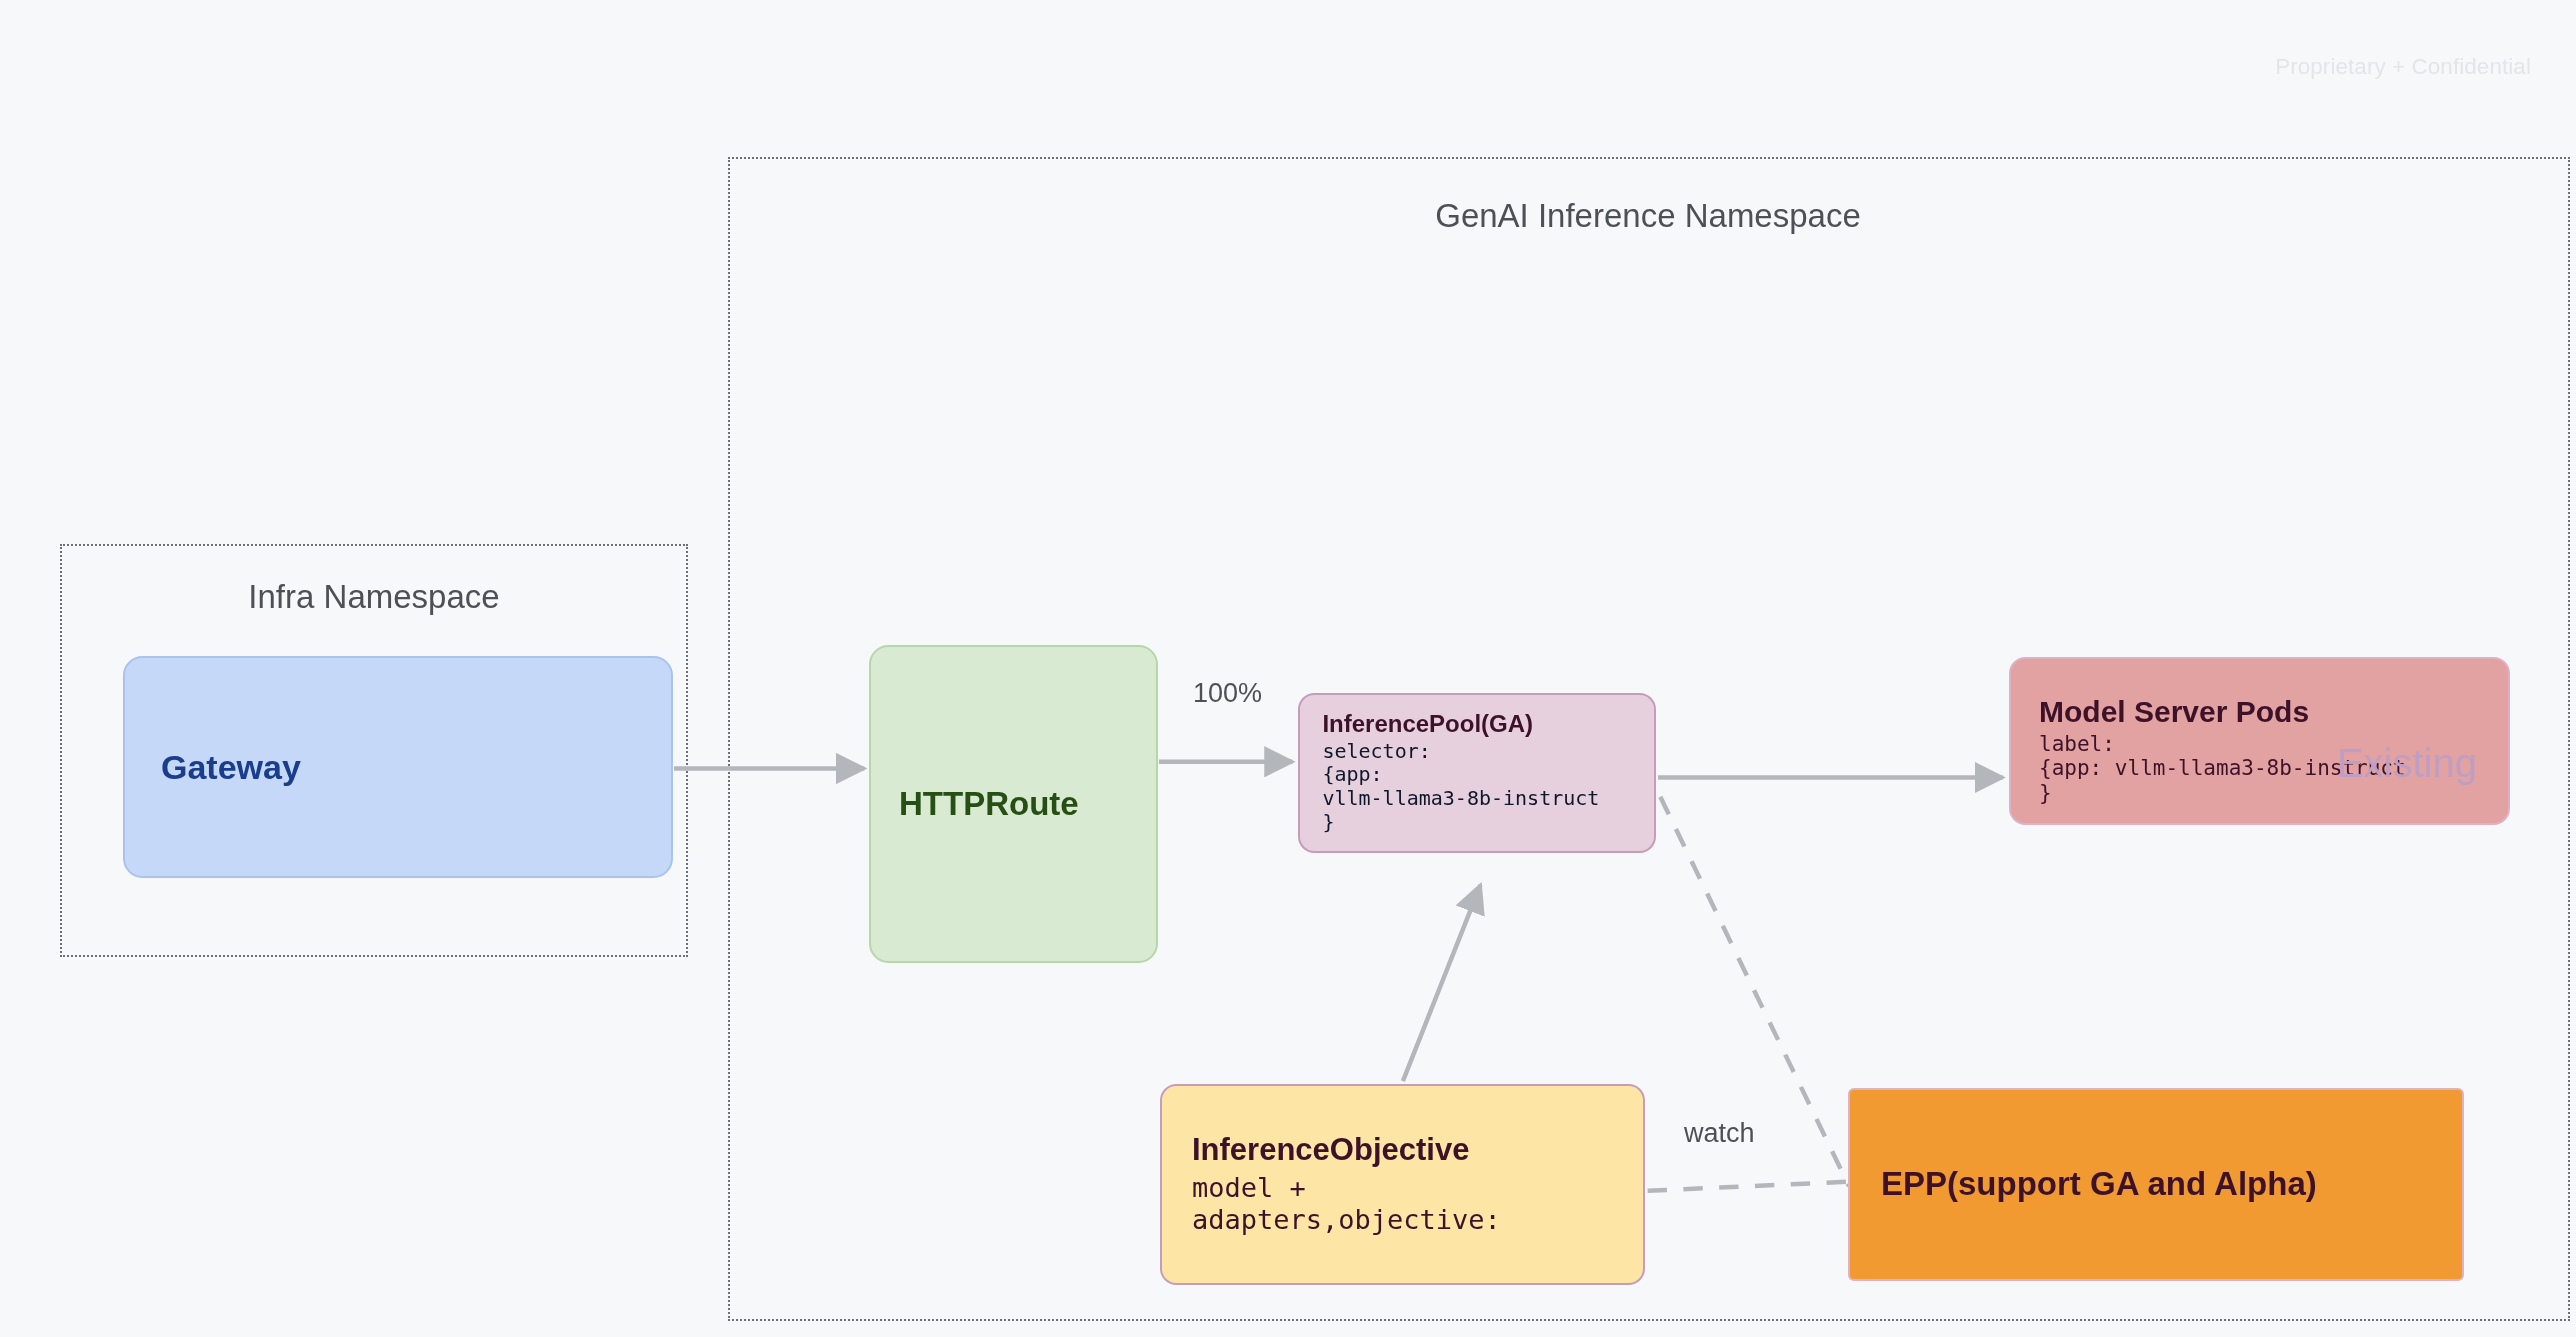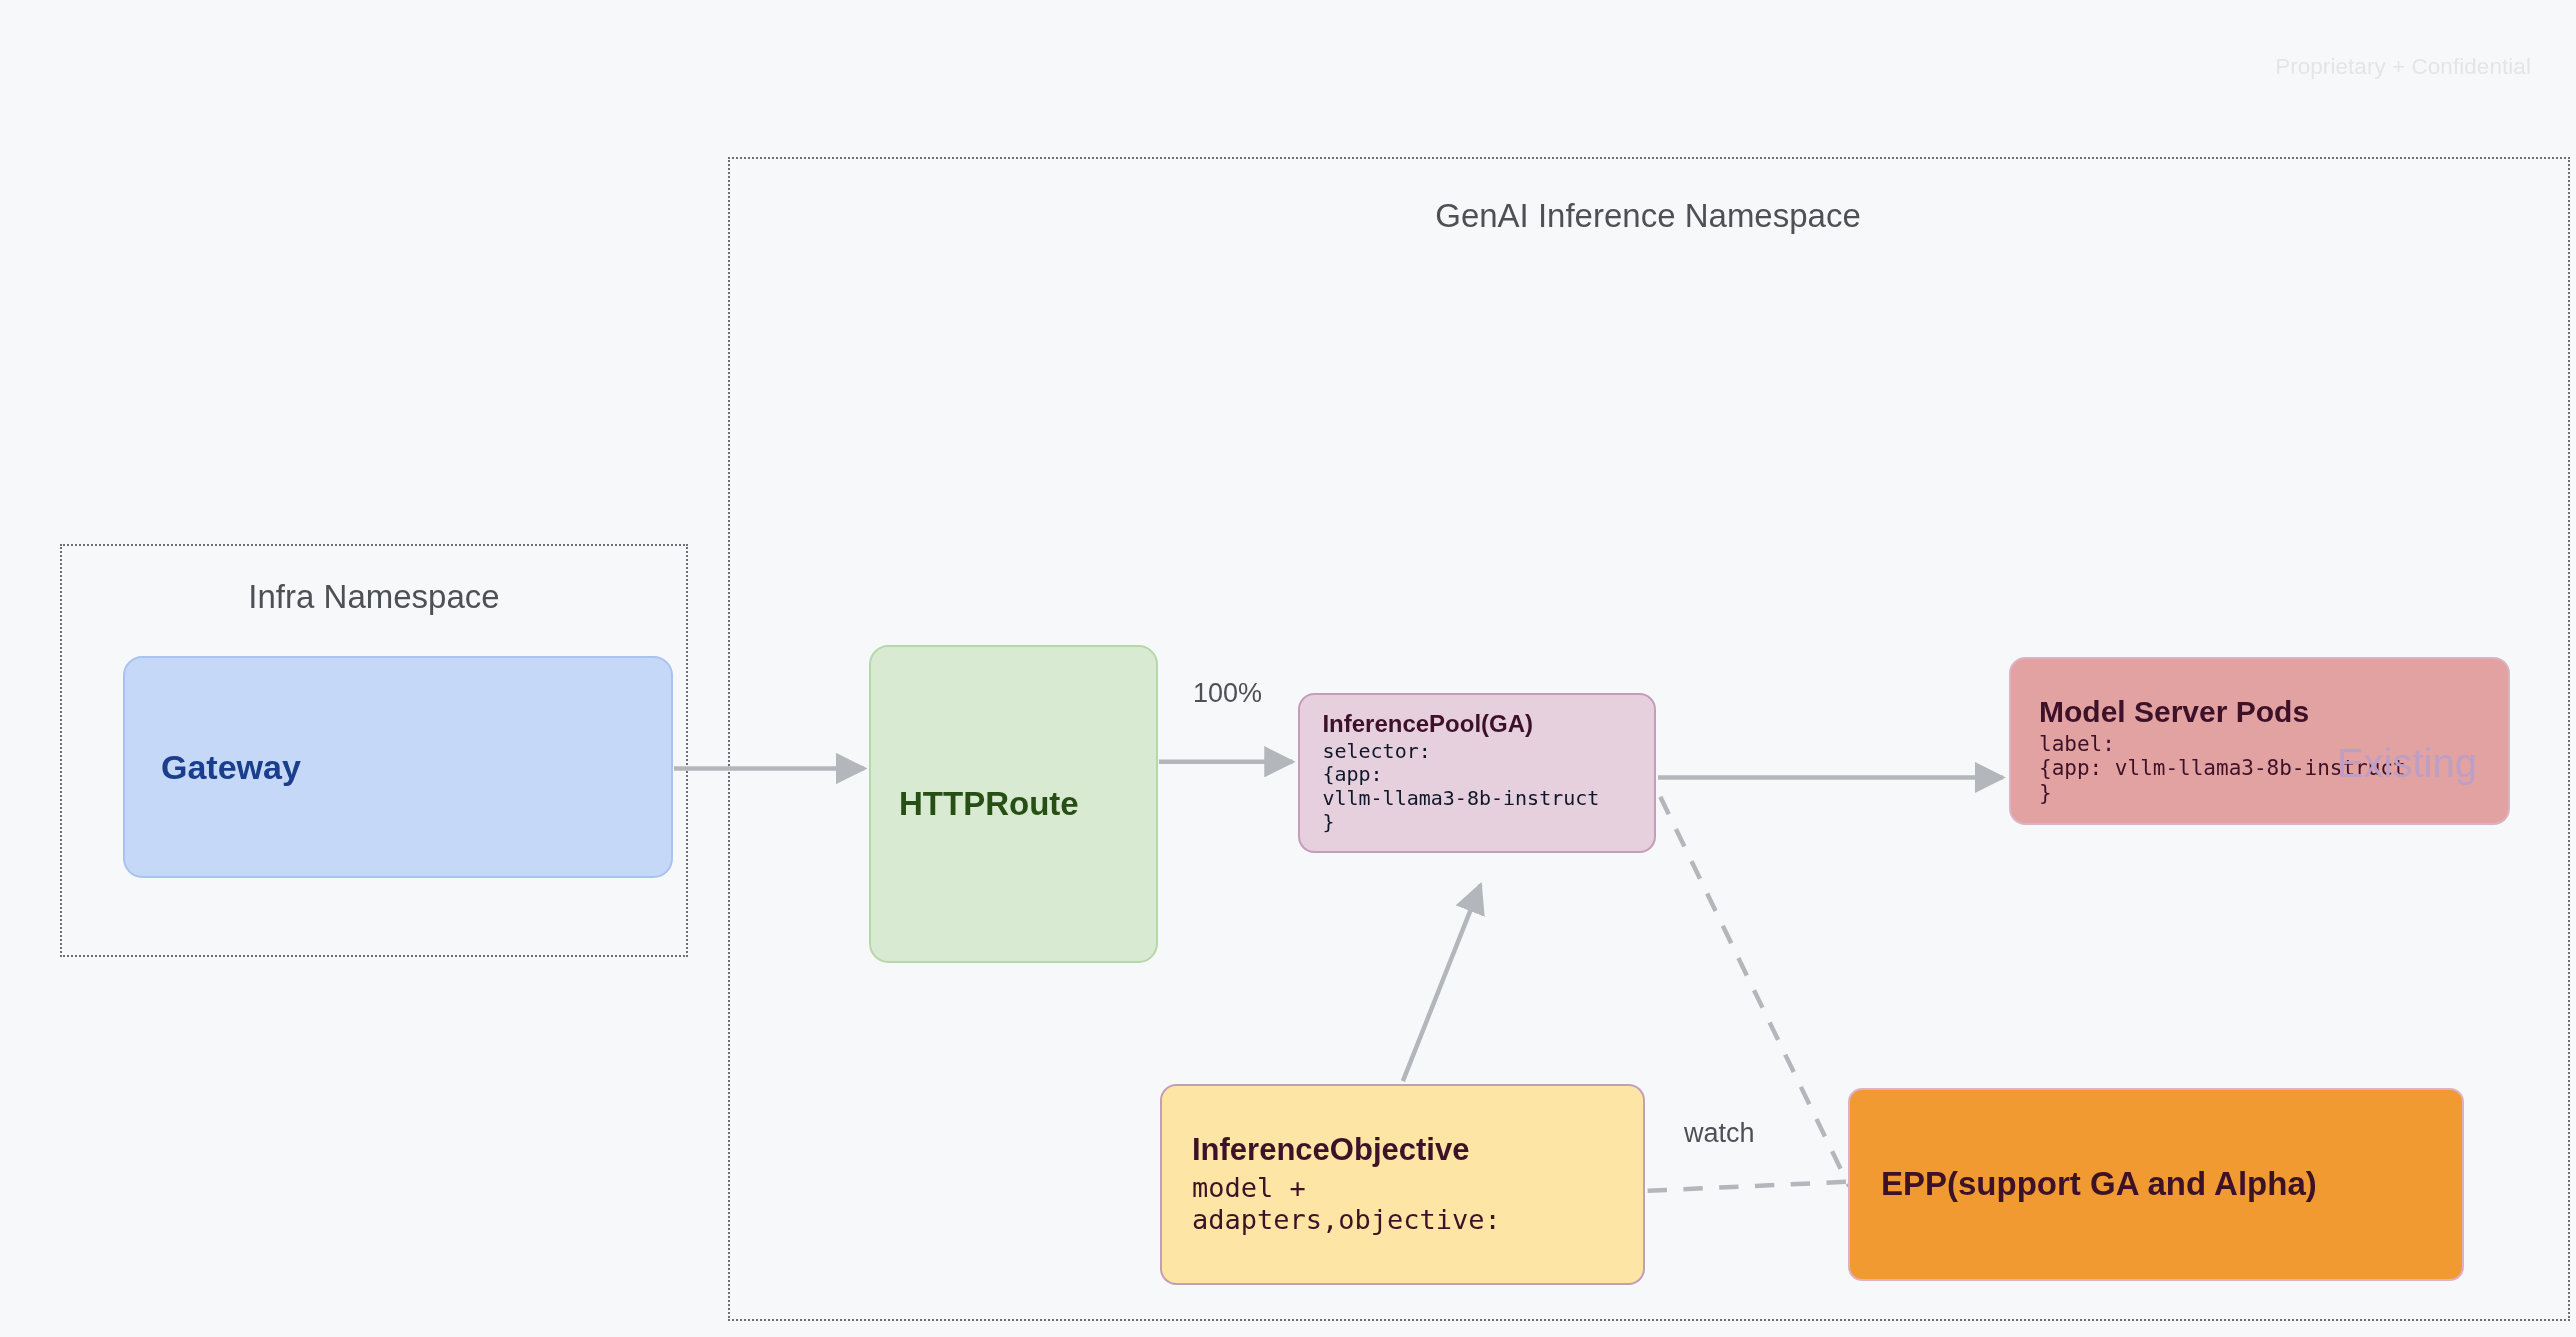--- a/index.html
+++ b/index.html
@@ -125,21 +125,21 @@
     justify-content: center;
   }
   #inferenceobjective .title { font-size: 31px; color: #3d1229; margin-bottom: 4.5px; }
   #inferenceobjective .code  { font-size: 27px; color: #3d1229; }
 
   
   #epp {
     left: 1848px; top: 1088px; width: 616px; height: 193px;
     background: #f09a31;
     border: 2.2px solid #dfb1c4;
-    border-radius: 14px;
+    border-radius: 6px;
     padding: 8px 31px;
   }
   #epp .title { font-size: 33px; color: #3d1229; }
 
   
   .edge-label {
     position: absolute;
     font-size: 27px;
     color: #4d5156;
     white-space: nowrap;

